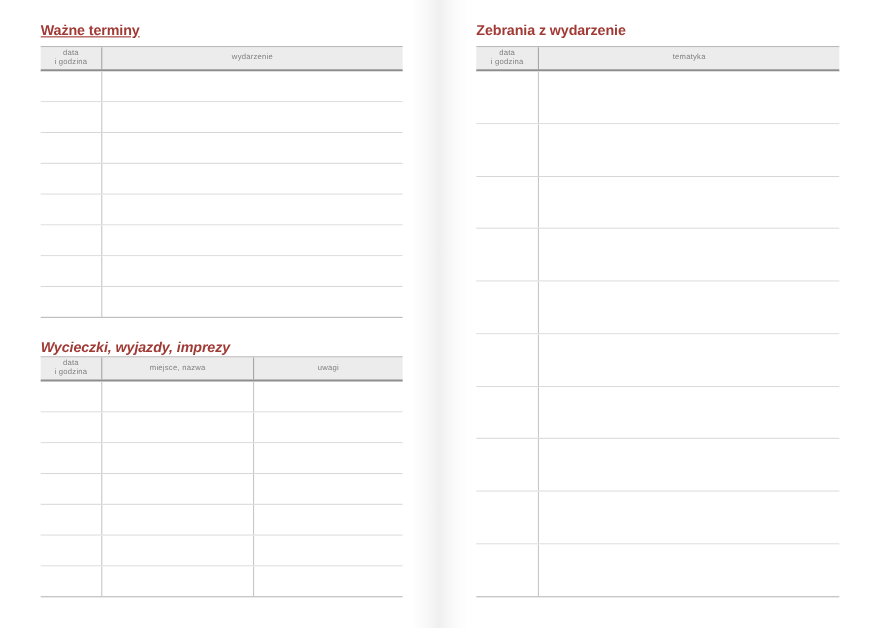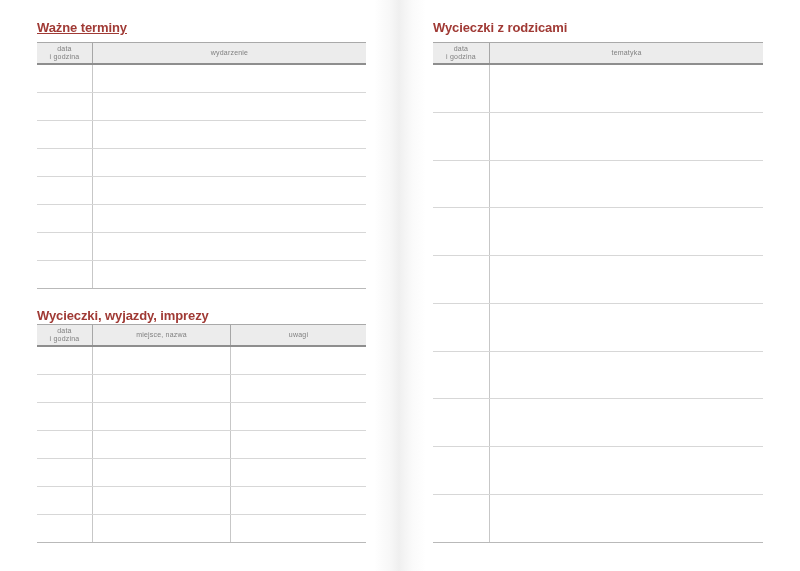--- a/index.html
+++ b/index.html
@@ -12,21 +12,21 @@
 
   .heading {
     position: absolute;
     color: #a03a35;
     font-size: 13px;
     font-weight: 700;
     letter-spacing: -0.1px;
     white-space: nowrap;
   }
   #heading-important   { left: 37px;  top: 20px; text-decoration: underline; }
-  #heading-trips       { left: 37px;  top: 308px; }
+  #heading-trips       { left: 37px;  top: 308px; font-style: italic; }
   #heading-meetings    { left: 433px; top: 20px; }
 
   .table { position: absolute; border-top: 1px solid #a9a9a9; }
   #table-important { left: 37px;  top: 42px;  width: 329px; }
   #table-trips     { left: 37px;  top: 324px; width: 329px; }
   #table-meetings  { left: 433px; top: 42px;  width: 330px; }
 
   .thead {
     display: flex;
     background: #ececec;
@@ -186,21 +186,21 @@
         </div>
         </div>
     </div>
 
   </div>
 
   <div class="gutter"></div>
 
   <div>
 
-    <div class="heading" id="heading-meetings">Wycieczki z rodzicami</div>
+    <div class="heading" id="heading-meetings">Zebrania z wydarzenie</div>
 
     <div class="table" id="table-meetings">
       <div class="thead">
         <div class="th col0">
           <span>data</span>
           <span>i godzina</span>
         </div>
         <div class="th col1">
           <span>tematyka</span>
         </div>

